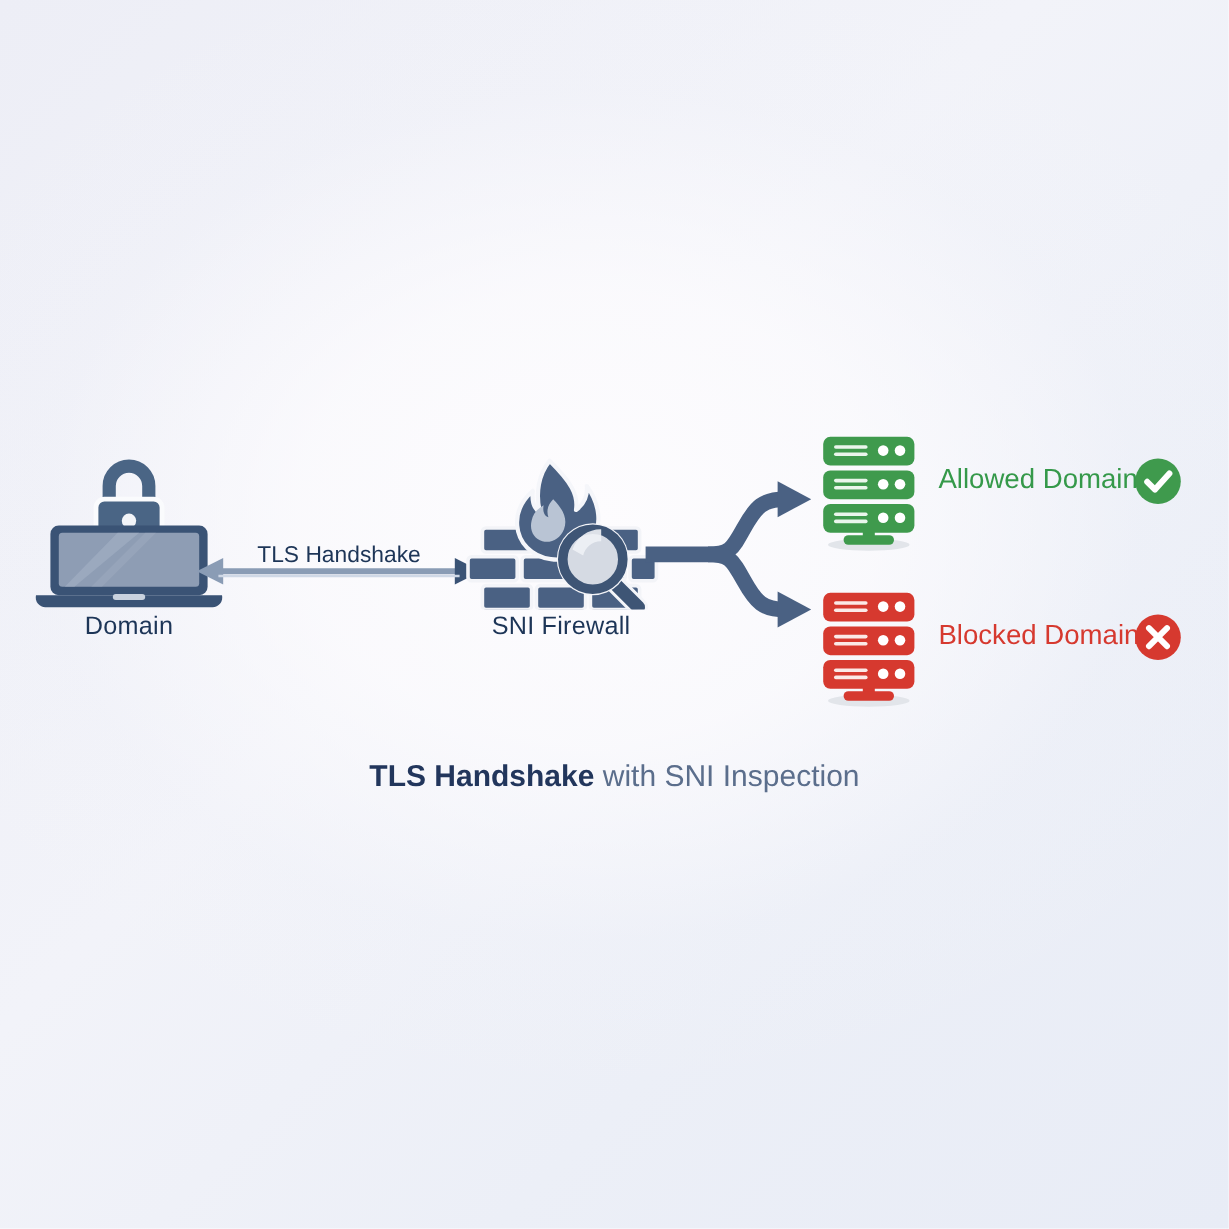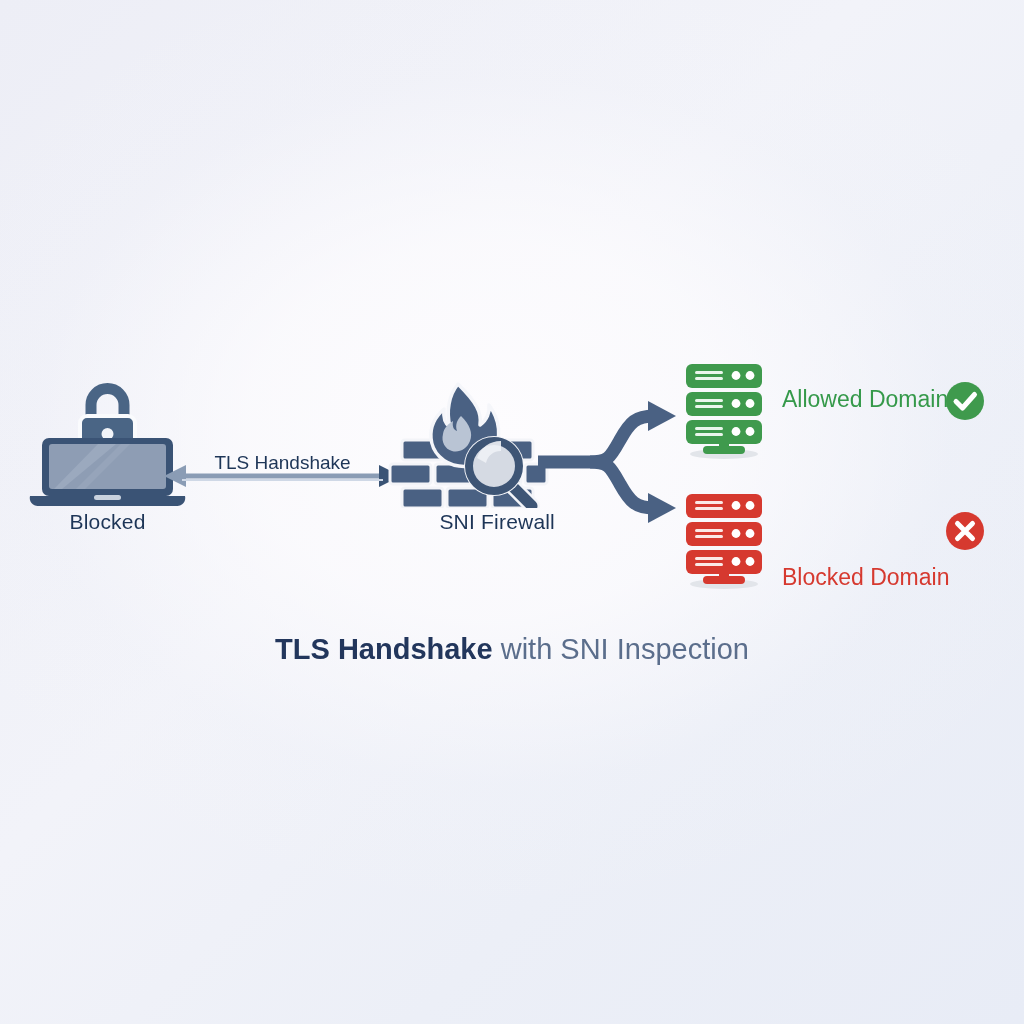--- a/index.html
+++ b/index.html
@@ -32,21 +32,21 @@
   }
 
   
   #client-node { left: 20px; top: 378px; width: 175px; height: 175px; }
   #client-icon { position: absolute; left: 0; top: 0; width: 175px; height: 130px; }
   #client-label { top: 132px; }
 
   
   #firewall-node { left: 380px; top: 378px; width: 175px; height: 175px; }
   #firewall-icon { position: absolute; left: 0; top: 0; width: 175px; height: 130px; }
-  #firewall-label { top: 132px; text-align: right; }
+  #firewall-label { top: 132px; }
 
   
   #tls-arrow { position: absolute; left: 160px; top: 448px; width: 245px; height: 46px; }
   #tls-arrow-label {
     position: absolute;
     left: 160px; top: 452px;
     width: 245px;
     text-align: center;
     font-size: 19px;
     color: #1d3557;
@@ -68,30 +68,30 @@
     white-space: nowrap;
   }
   .status-badge {
     position: absolute;
     left: 272px;
     top: 22px;
     width: 42px;
     height: 42px;
   }
   #allowed-text { color: #35994a; }
-  #blocked-text { color: #d6392f; margin-top: 48px; }
+  #blocked-text { color: #d6392f; }
 
   
   #caption {
     position: absolute;
     left: 0;
     top: 633px;
     width: 1024px;
     text-align: center;
-    font-size: 29px;
+    font-size: 25px;
     white-space: nowrap;
   }
   #caption-strong { color: #22365c; font-weight: bold; }
   #caption-rest { color: #5b6e8c; }
 </style>
 </head>
 <body>
 
 <div id="canvas">
 
@@ -104,21 +104,21 @@
       <rect x="84.7" y="57" width="5.6" height="12" rx="2.6" fill="#f2f4f8"></rect>
 
       <rect x="22" y="60" width="131" height="58" rx="7" fill="#3a5375"></rect>
       <rect x="29" y="66" width="117" height="45" rx="3" fill="#8e9db4"></rect>
       <path d="M34 111 L78 66 L96 66 L42 111 Z" fill="#a6b3c6" opacity="0.55"></path>
       <path d="M101 66 L110 66 L65 111 L56 111 Z" fill="#a6b3c6" opacity="0.35"></path>
 
       <path d="M10 118 h155 a8 8 0 0 1 -8 10 H18 a8 8 0 0 1 -8 -10 Z" fill="#3a5375"></path>
       <rect x="74" y="117" width="27" height="5" rx="2.5" fill="#c9d2de"></rect>
     </svg>
-    <div class="node-label" id="client-label">Blocked</div>
+    <div class="node-label" id="client-label">Domain</div>
   </div>
 
   <svg id="tls-arrow" viewBox="0 0 245 46">
     <line x1="24" y1="28" x2="221" y2="28" stroke="#8a9cb5" stroke-width="5"></line>
     <path d="M4 28 L26 17 L26 39 Z" fill="#8a9cb5"></path>
     <path d="M241 28 L219 17 L219 39 Z" fill="#3a5375"></path>
     <line x1="22" y1="32" x2="223" y2="32" stroke="#cfd8e6" stroke-width="2"></line>
   </svg>
   <div id="tls-arrow-label">TLS Handshake</div>
 

